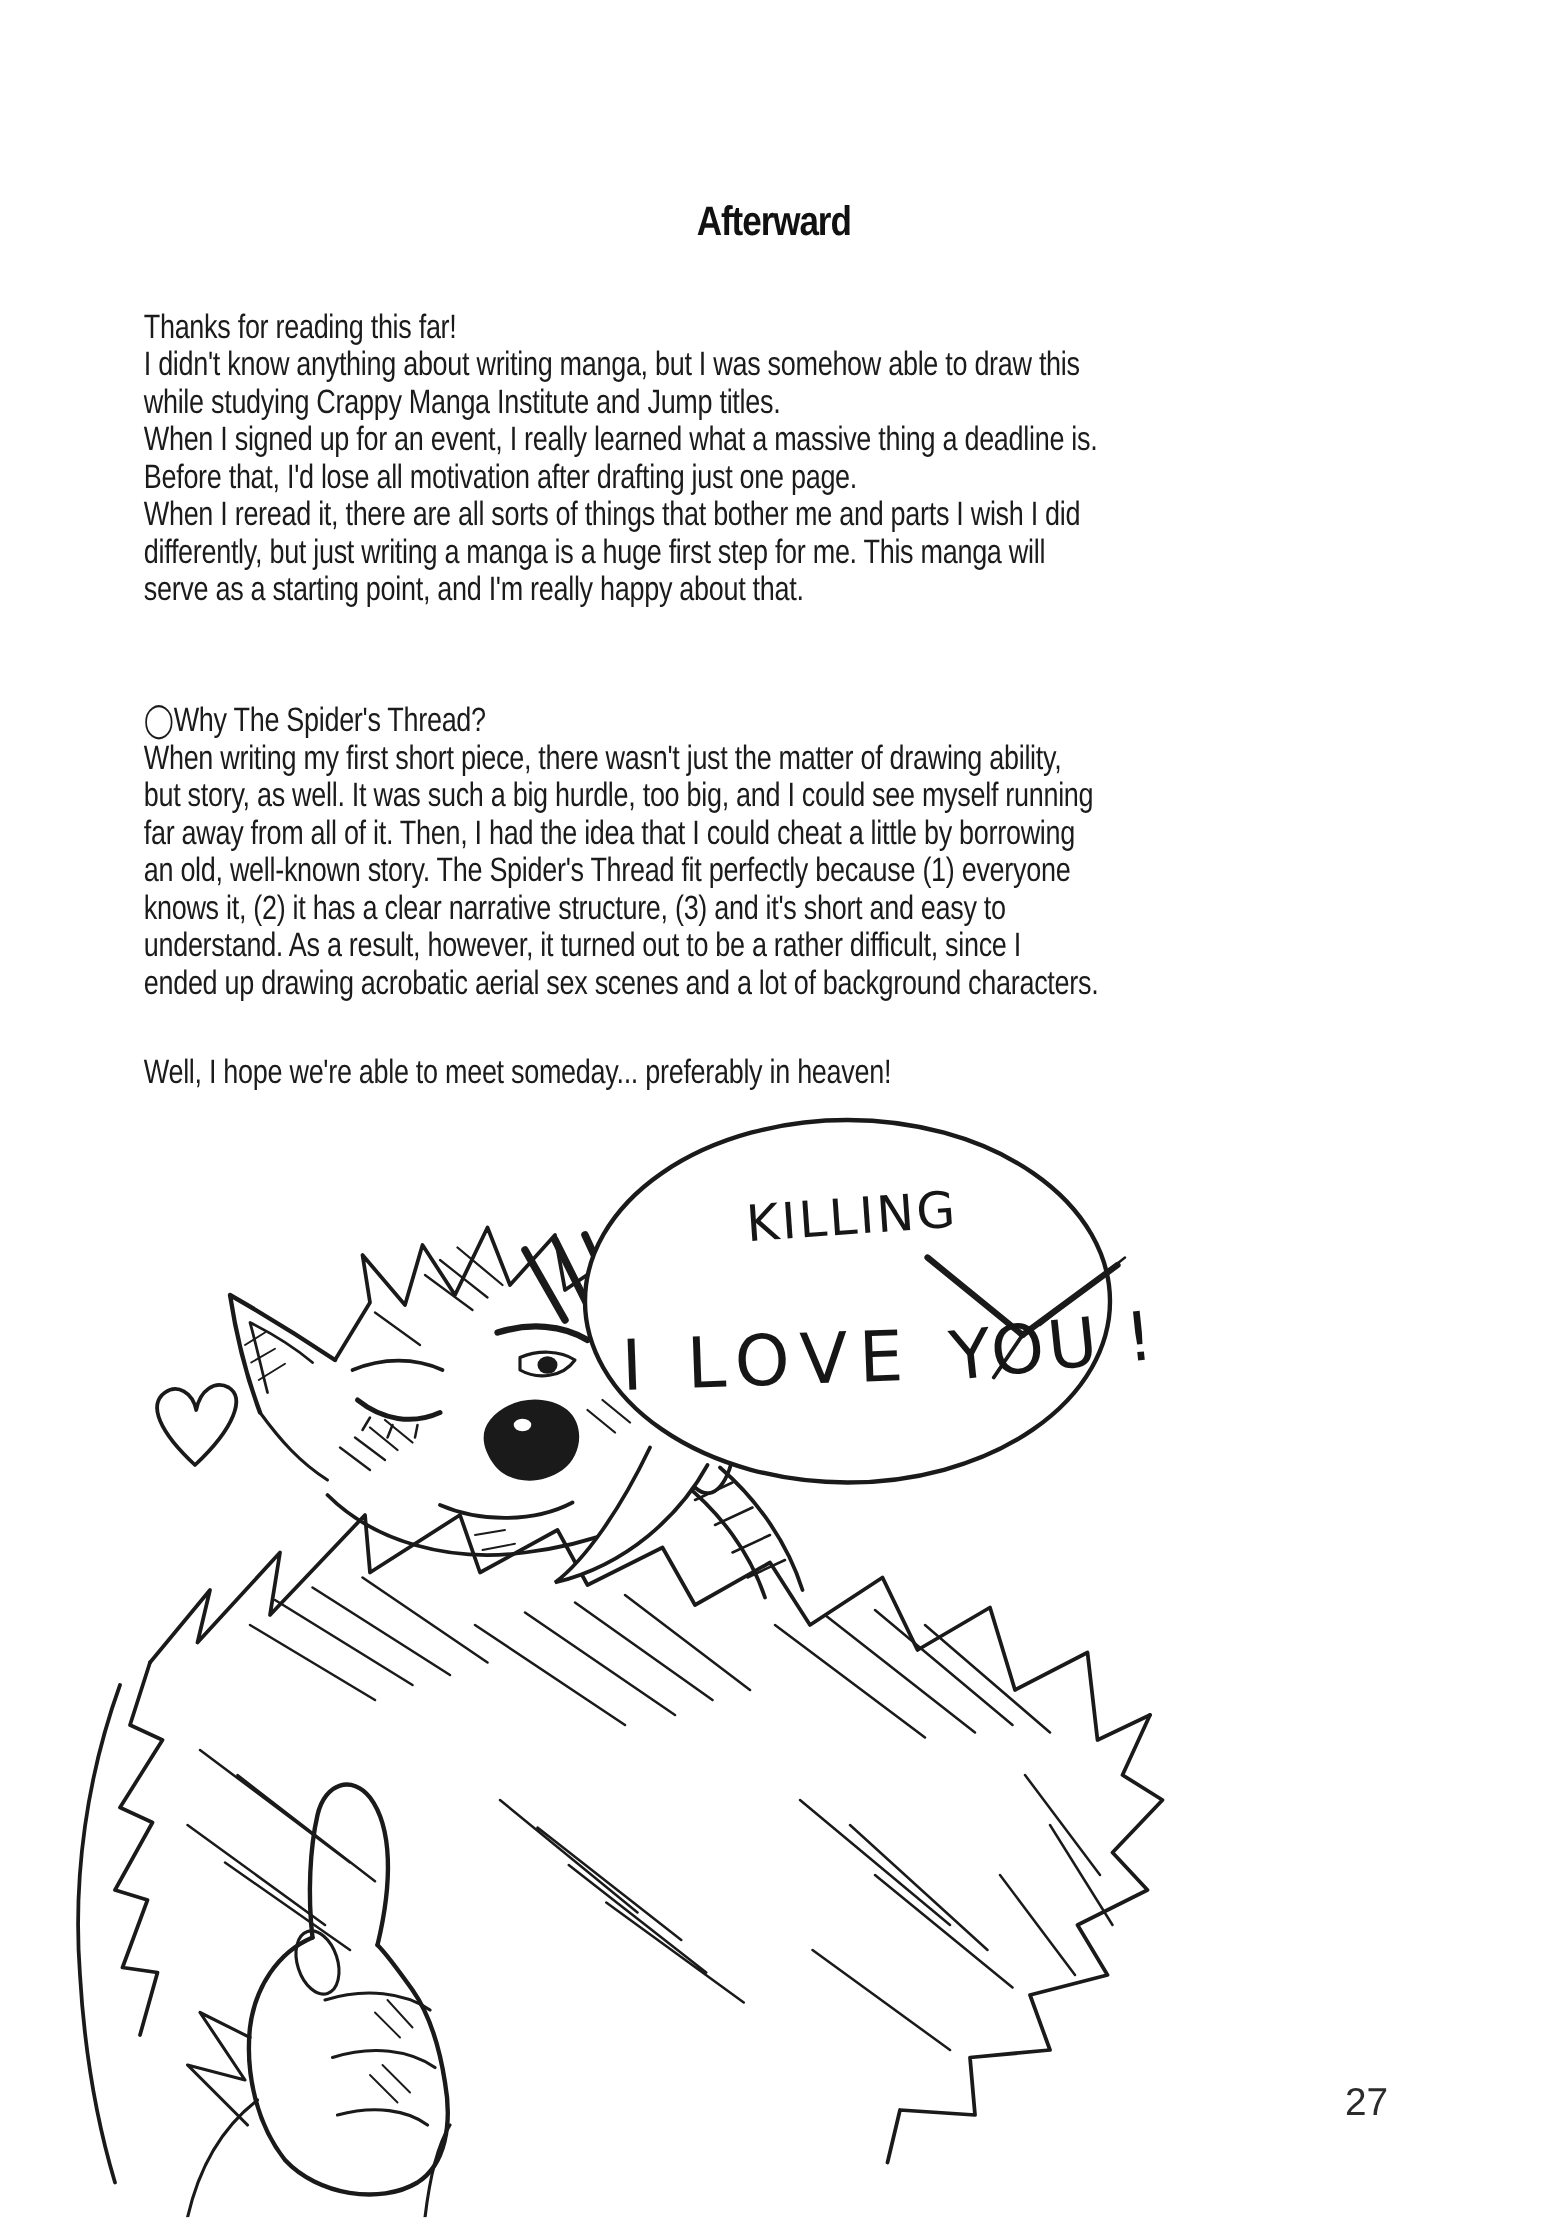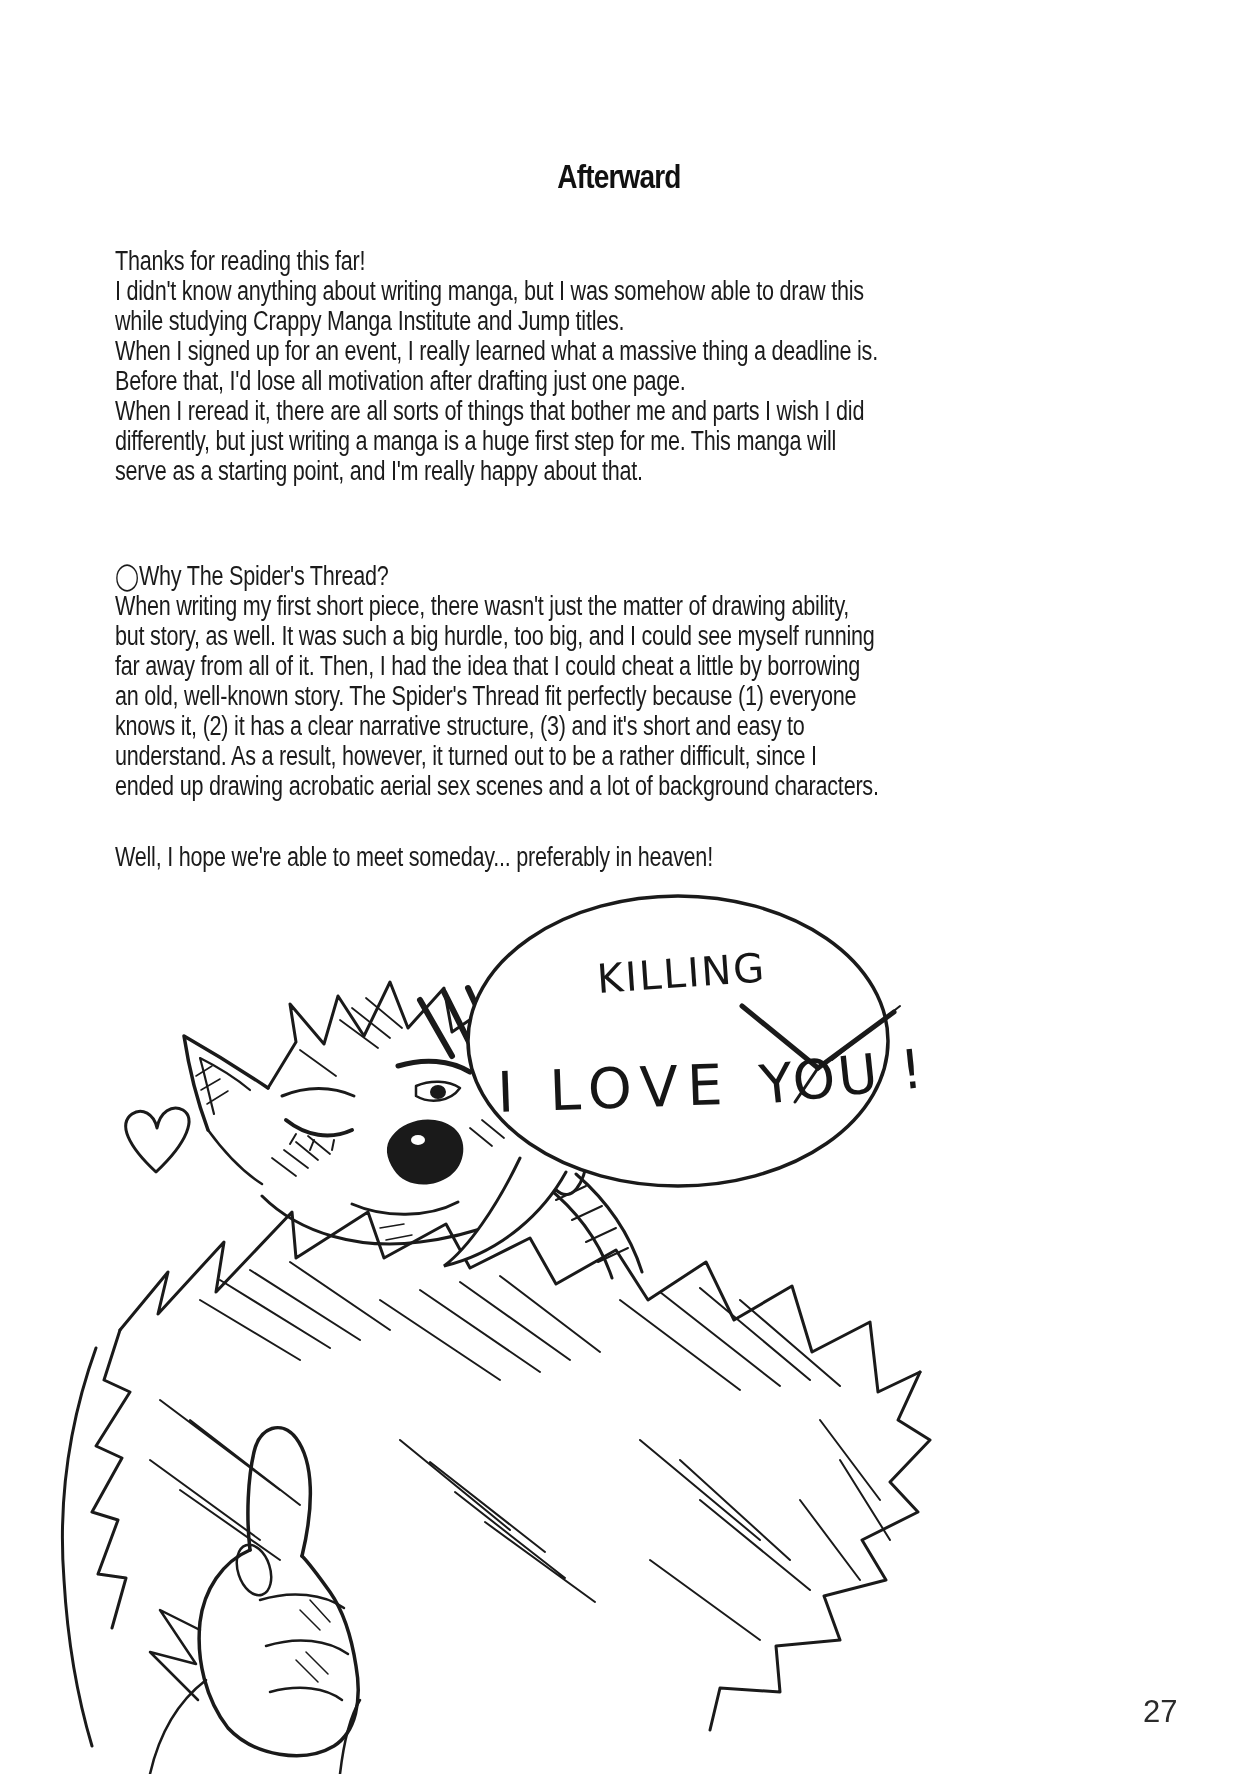--- a/index.html
+++ b/index.html
@@ -41,25 +41,24 @@
     color: #1b1b1b;
   }
   .textblock .line {
     white-space: nowrap;
   }
   .para1   { top: 246px; }
   .para2   { top: 561px; }
   .closing { top: 842px; }
   .page-number {
     position: absolute;
-    left: 1143px;
+    left: 1076px;
     top: 1664px;
     font-size: 31px;
     color: #2b2b2b;
-    margin-top: 30px;
   }
   .illustration {
     position: absolute;
     left: 0;
     top: 0;
     width: 1250px;
     height: 1774px;
   }
   .sketch {
     fill: none;

